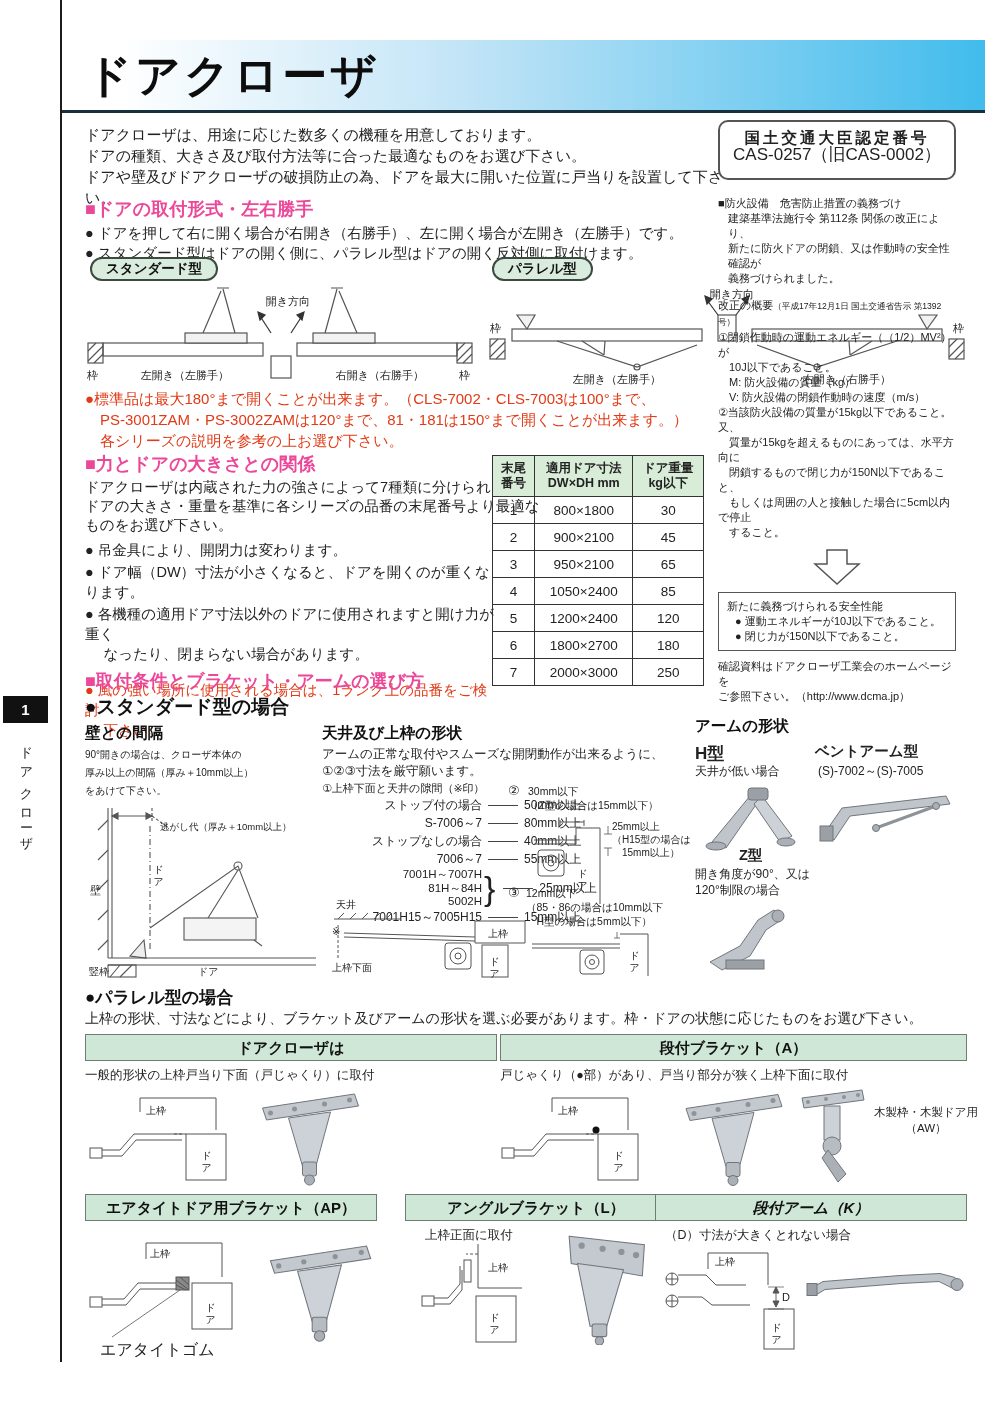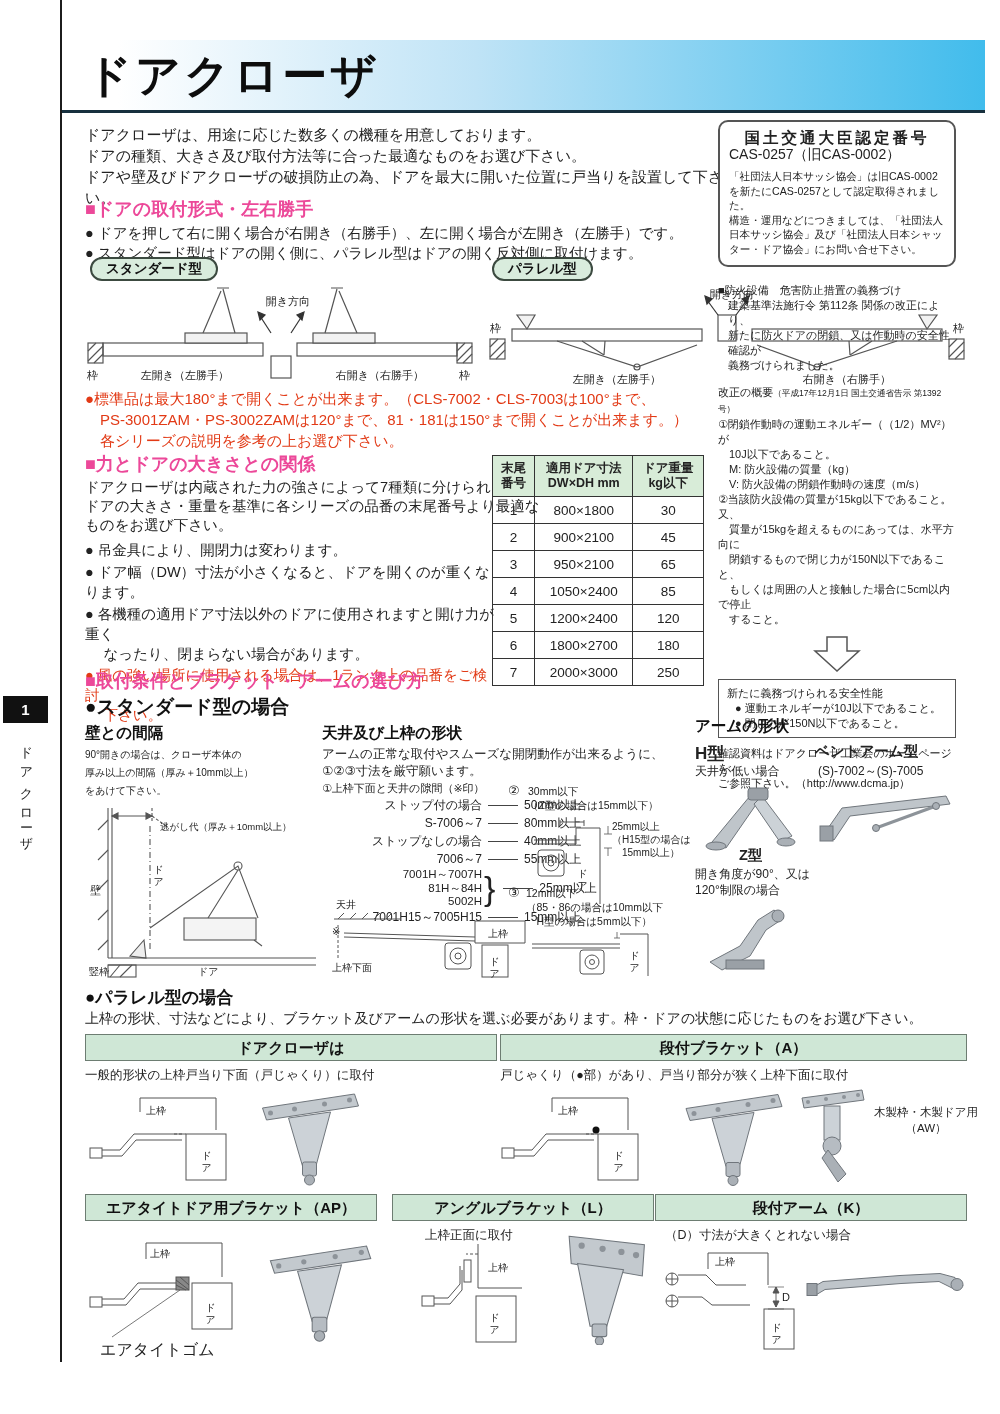--- a/index.html
+++ b/index.html
@@ -18,21 +18,21 @@
   .red { color:#e23a16; }
   .pill { height:20px; line-height:20px; padding:0 14px; border:2px solid #3c4a40; border-radius:12px;
           background:#d9ecdd; font-size:13.5px; font-weight:bold; color:#111; display:inline-block; }
   .dtable { border-collapse:collapse; }
   .dtable th,.dtable td { border:1.4px solid #333; text-align:center; }
   .dtable th { background:#d8ecd8; font-size:12.5px; font-weight:bold; line-height:15px; height:40px; padding:0 6px; }
   .dtable td { font-size:13.5px; height:26px; padding:0 8px; }
   .side { font-size:11px; line-height:15px; color:#222; }
   .cert-box { border:2px solid #555; border-radius:10px; padding:8px 9px 9px; background:#fff; }
   .cert-title { font-size:15.5px; font-weight:bold; letter-spacing:3px; text-align:center; }
-  .cert-num { font-size:14px; text-align:left; margin:2px 0 7px; }
+  .cert-num { font-size:17px; text-align:center; margin:2px 0 7px; }
   .cert-body { font-size:10.6px; line-height:14.5px; }
   .safety-box { border:1.3px solid #555; padding:6px 8px; margin-top:6px; }
   .sub-bold { font-size:15.5px; font-weight:bold; color:#111; }
   .greenbar { background:#cfe7d6; border:1px solid #6d7d72; text-align:center;
               font-weight:bold; font-size:15px; line-height:25px; height:25px; color:#111; }
   .desc12 { font-size:12.5px; color:#222; }
   .dimrow { display:flex; align-items:center; height:18px; }
   .dimlabel { width:156px; text-align:right; font-size:12px; }
   .dline { width:30px; border-top:1.3px solid #444; margin:0 6px; }
   .dimval { font-size:12px; }
@@ -127,21 +127,21 @@
 　PS-3001ZAM・PS-3002ZAMは120°まで、81・181は150°まで開くことが出来ます。）
 　各シリーズの説明を参考の上お選び下さい。</div>
 
   <div class="abs blue-head" style="left:85px;top:452px;">■力とドアの大きさとの関係</div>
   <div class="abs pre" style="left:85px;top:478px;font-size:14.5px;line-height:19px;">ドアクローザは内蔵された力の強さによって7種類に分けられます。
 ドアの大きさ・重量を基準に各シリーズの品番の末尾番号より最適な
 ものをお選び下さい。</div>
   <div class="abs" style="left:85px;top:540px;width:410px;">
     <div class="bullet pre" style="margin-bottom:2px;">● 吊金具により、開閉力は変わります。</div>
     <div class="bullet pre" style="margin-bottom:2px;">● ドア幅（DW）寸法が小さくなると、ドアを開くのが重くなります。</div>
-    <div class="bullet pre" style="margin-bottom:1px;">● 各機種の適用ドア寸法以外のドアに使用されますと開け力が重く
+    <div class="bullet pre" style="margin-bottom:16px;">● 各機種の適用ドア寸法以外のドアに使用されますと開け力が重く
 　 なったり、閉まらない場合があります。</div>
     <div class="bullet pre red">● 風の強い場所に使用される場合は、1ランク上の品番をご検討
 　 下さい。</div>
   </div>
 
   <table class="dtable abs" style="left:492px;top:455px;width:212px;">
     <tbody>
         <tr>
       <th class="pre">末尾
 番号</th>
@@ -185,22 +185,20 @@
           <td>2000×3000</td>
           <td>250</td>
         </tr>
   </tbody>
     </table>
 
   <div class="abs side" style="left:718px;top:120px;width:238px;">
     <div class="cert-box">
       <div class="cert-title">国土交通大臣認定番号</div>
       <div class="cert-num">CAS-0257（旧CAS-0002）</div>
-      <div class="cert-body pre">「社団法人日本サッシ協会」は旧CAS-0002を新たにCAS-0257として認定取得されました。
-構造・運用などにつきましては、「社団法人日本サッシ協会」及び「社団法人日本シャッター・ドア協会」にお問い合せ下さい。</div>
     </div>
     <div class="pre" style="margin-top:16px;">■防火設備　危害防止措置の義務づけ</div>
     <div class="pre" style="padding-left:10px;">建築基準法施行令 第112条 関係の改正により、
 新たに防火ドアの閉鎖、又は作動時の安全性確認が
 義務づけられました。</div>
     <div style="margin-top:12px;">
       <span>改正の概要</span><span style="font-size:8.6px;">（平成17年12月1日 国土交通省告示 第1392号）</span>
     </div>
     <div class="pre">①閉鎖作動時の運動エネルギー（（1/2）MV²）が
 　10J以下であること。
@@ -456,22 +454,22 @@
         <circle cx="10" cy="16" r="2"></circle>
         <circle cx="28" cy="13" r="2"></circle>
         <circle cx="46" cy="11" r="2"></circle>
         <circle cx="60" cy="9" r="2"></circle>
       </g>
   </svg>
   <div class="abs pre" style="left:866px;top:1104px;width:120px;font-size:11.5px;line-height:16px;text-align:center;">木製枠・木製ドア用
 （AW）</div>
 
   <div class="abs greenbar" style="left:85px;top:1194px;width:290px;"><span>エアタイトドア用ブラケット（AP）</span></div>
-  <div class="abs greenbar" style="left:392px;top:1194px;width:260px;"><span>アングルブラケット（L）</span></div>
-  <div class="abs greenbar" style="left:655px;top:1194px;width:310px;"><span>段付アーム（K）</span></div>
+  <div class="abs greenbar" style="left:405px;top:1194px;width:260px;"><span>アングルブラケット（L）</span></div>
+  <div class="abs greenbar" style="left:655px;top:1194px;width:310px;font-style:italic;"><span>段付アーム（K）</span></div>
   <div class="abs desc12" style="left:425px;top:1227px;">上枠正面に取付</div>
   <div class="abs desc12" style="left:665px;top:1227px;">（D）寸法が大きくとれない場合</div>
 
   <svg class="abs" style="left:88px;top:1235px;" width="165" height="110" viewBox="0 0 165 110">
     <g stroke="#555" stroke-width="1" fill="none">
       <rect x="2" y="62" width="12" height="10"></rect>
       <path d="M14 64 h22 l14 -16 h46 M14 70 h24 l14 -16 h44"></path>
       <path d="M58 8 h76 v34 M58 8 v16"></path>
       <rect x="104" y="48" width="40" height="46"></rect>
       <rect x="88" y="42" width="13" height="13" fill="#888"></rect>

